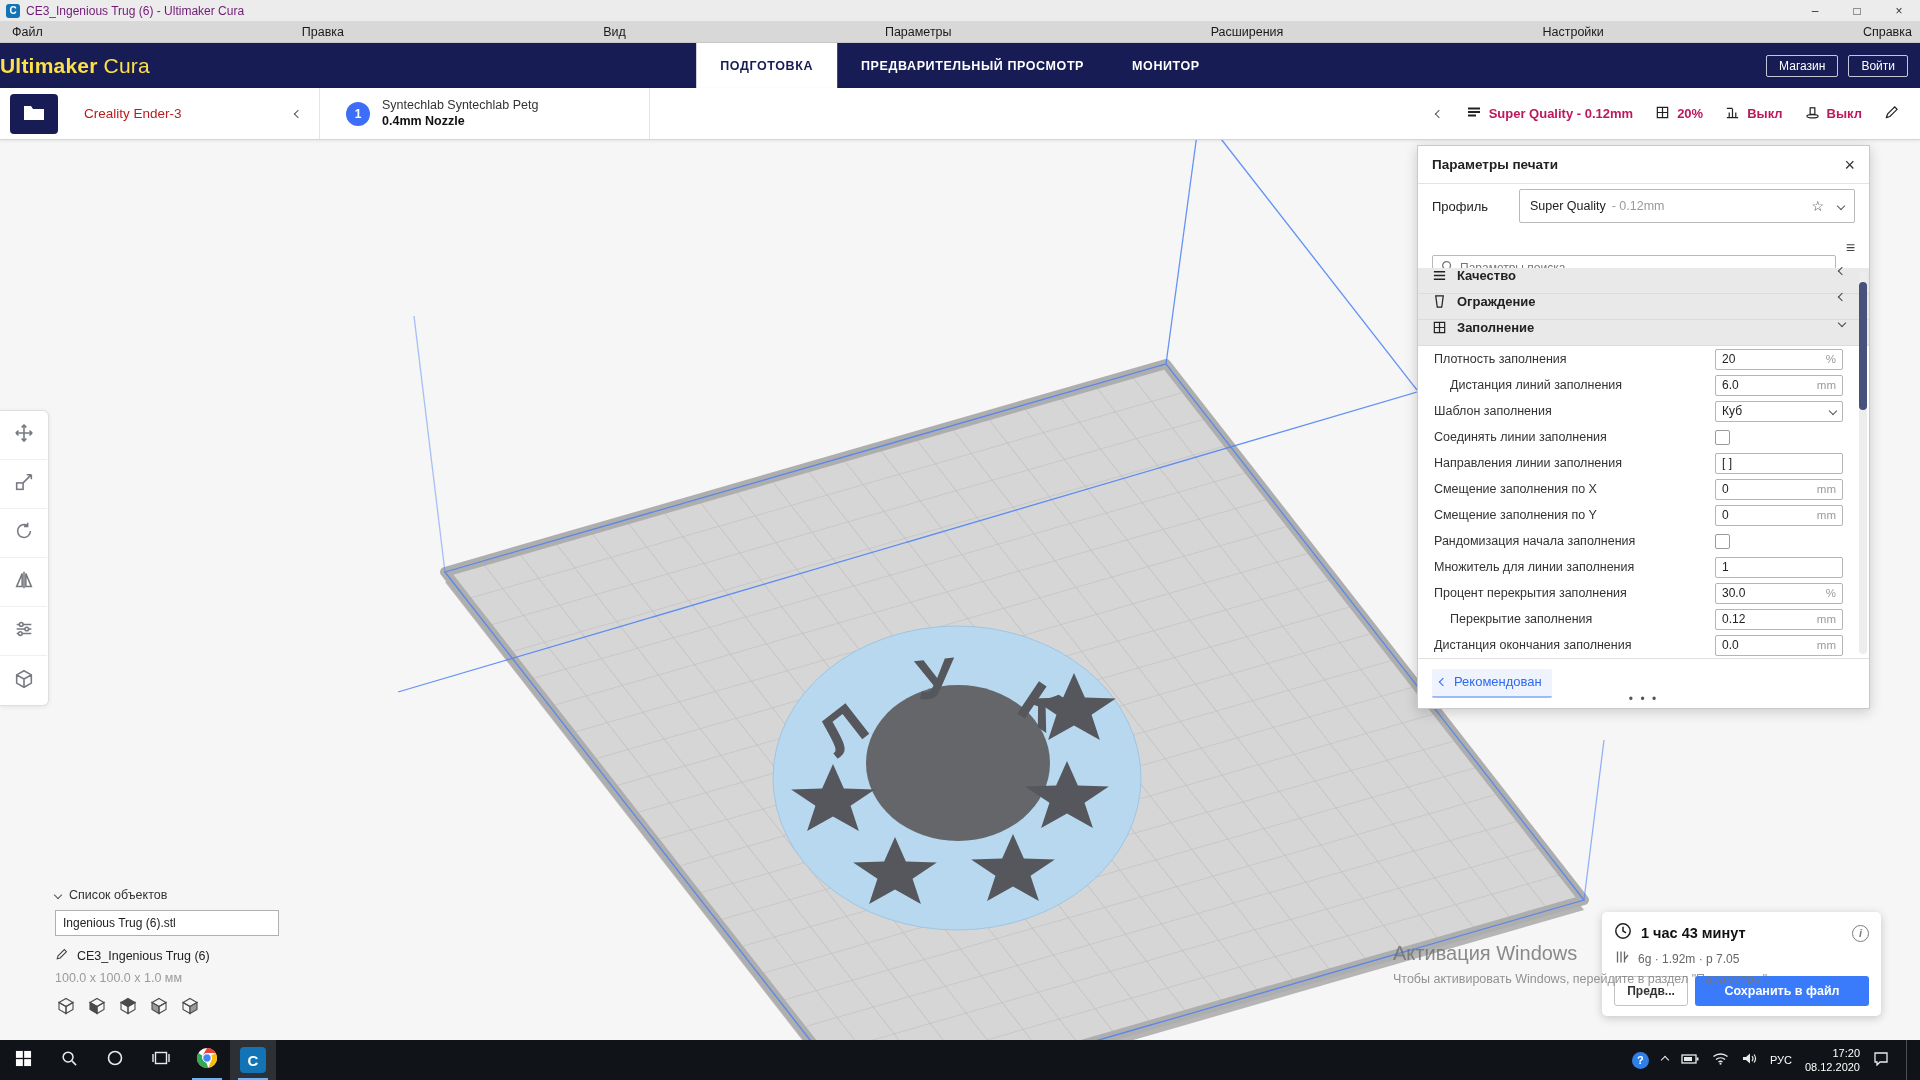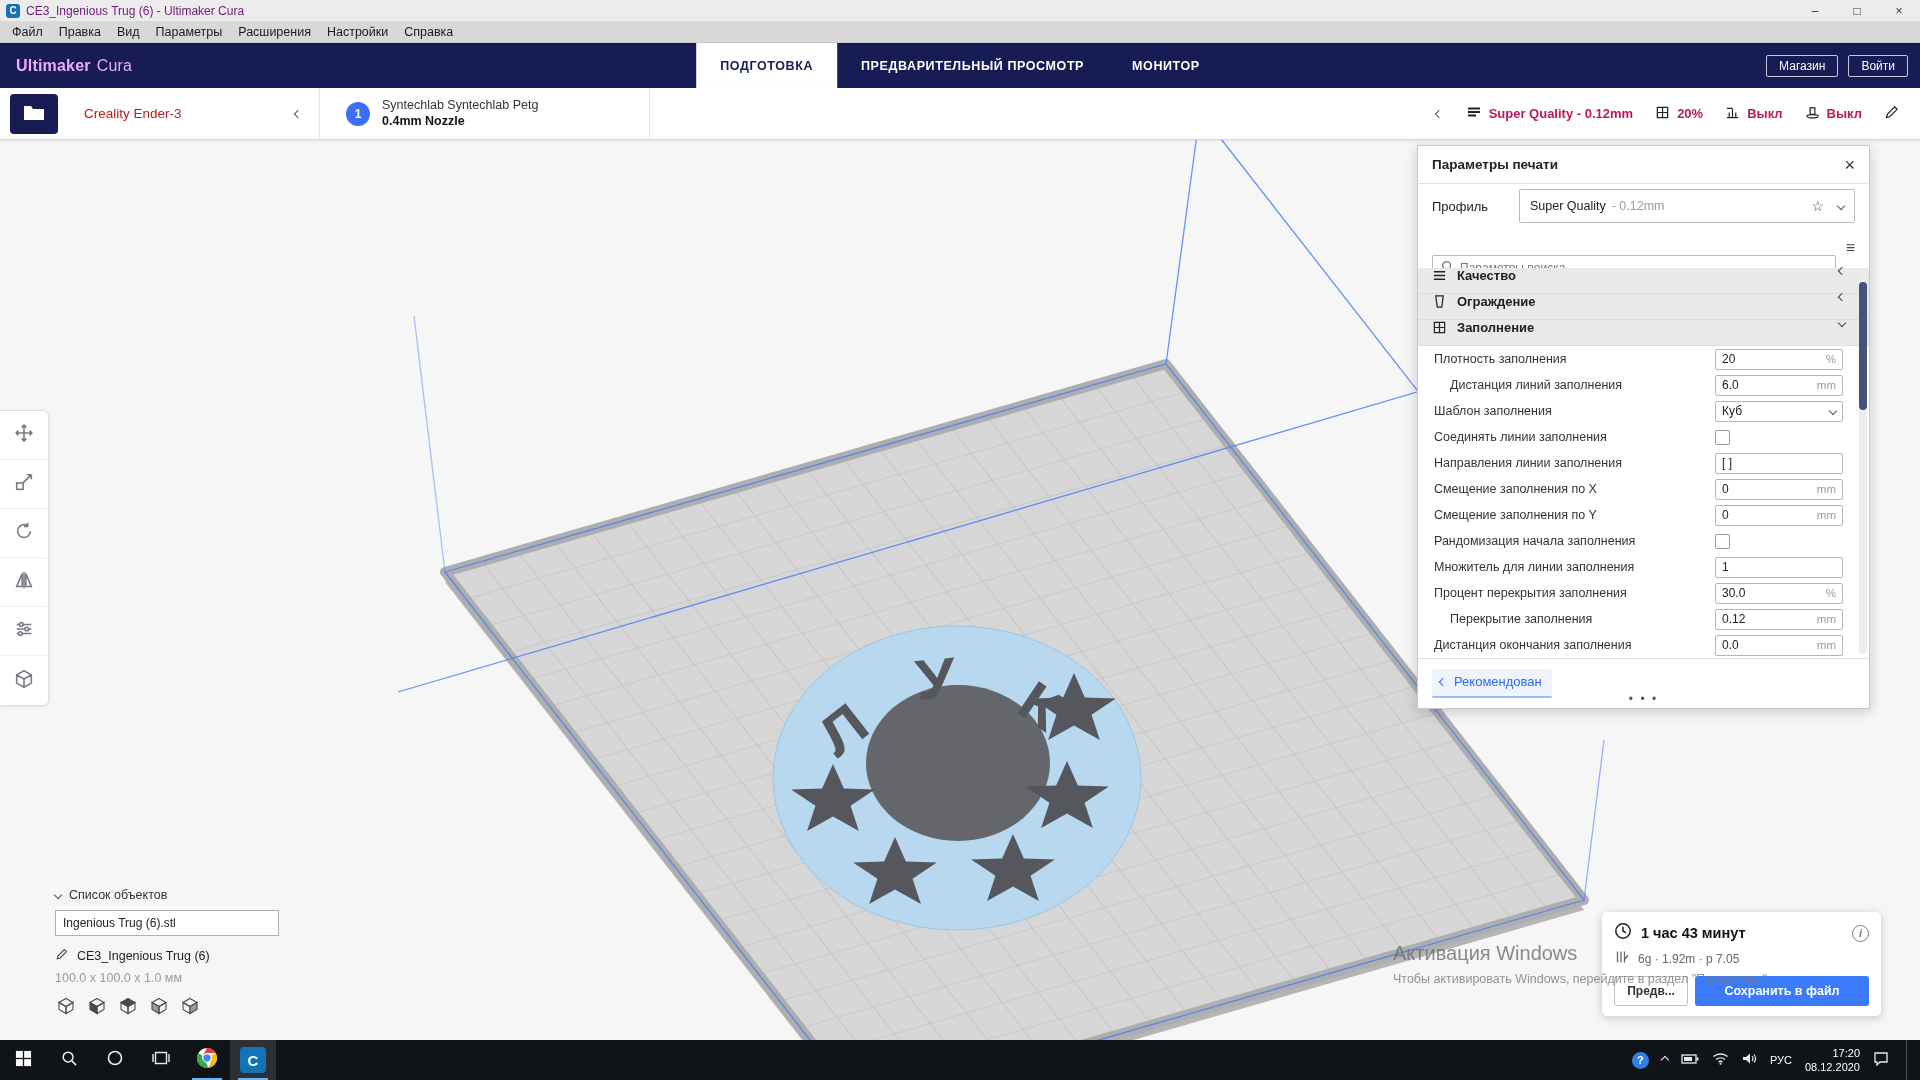--- a/index.html
+++ b/index.html
@@ -13,26 +13,26 @@
   .chev.up{transform:rotate(-135deg);}
 
   
   .titlebar{position:absolute;left:0;top:0;width:1920px;height:22px;background:#ececec;display:flex;align-items:center;border-bottom:1px solid #d9d9d9;z-index:40;}
   .titlebar .appicon{width:14px;height:14px;margin:0 6px 0 6px;background:#1273b5;border-radius:3px;color:#fff;font-size:10px;font-weight:bold;display:flex;align-items:center;justify-content:center;}
   .titlebar .ttl{font-size:12px;color:#701a75;}
   .winbtns{margin-left:auto;display:flex;height:100%;}
   .winbtn{width:42px;height:100%;display:flex;align-items:center;justify-content:center;font-size:12px;color:#333;cursor:default;}
 
   
-  .menubar{position:absolute;left:0;top:22px;width:1920px;height:21px;background:#d8d8d8;display:flex;align-items:center;padding-left:4px;z-index:40;border-bottom:1px solid #c7c7c7;}
+  .menubar{position:absolute;left:0;top:22px;width:1920px;height:21px;background:#d8d8d8;display:flex;align-items:center;padding-left:4px;z-index:40;border-bottom:1px solid #c7c7c7;justify-content:space-between;}
   .menuitem{font-size:12.5px;color:#1a1a1a;padding:0 8px;height:100%;display:flex;align-items:center;}
 
   
   .appheader{position:absolute;left:0;top:43px;width:1920px;height:45px;background:#171c54;z-index:40;display:flex;align-items:center;}
-  .brand{margin-left:16px;color:#f0abfc;font-size:16px;letter-spacing:.2px;}
+  .brand{color:#fde047;font-size:21px;letter-spacing:.2px;}
   .brand b{font-weight:bold;}
   .brand span.light{font-weight:300;margin-left:6px;}
   .stagetabs{position:absolute;left:50%;transform:translateX(-50%);top:0;height:100%;display:flex;align-items:stretch;}
   .stagetab{display:flex;align-items:center;padding:0 24px;color:#fff;font-size:12.5px;font-weight:bold;letter-spacing:.6px;}
   .stagetab.active{background:#ffffff;color:#171c54;}
   .hdrbtns{position:absolute;right:12px;top:0;height:100%;display:flex;align-items:center;gap:10px;}
   .hdrbtn{border:1px solid rgba(255,255,255,.75);color:#fff;font-size:12px;padding:3px 12px;border-radius:2px;}
 
   
   .configbar{position:absolute;left:0;top:88px;width:1920px;height:52px;background:#fff;border-bottom:1px solid #d5d5d5;display:flex;align-items:center;z-index:40;box-shadow:0 1px 3px rgba(0,0,0,.08);}

